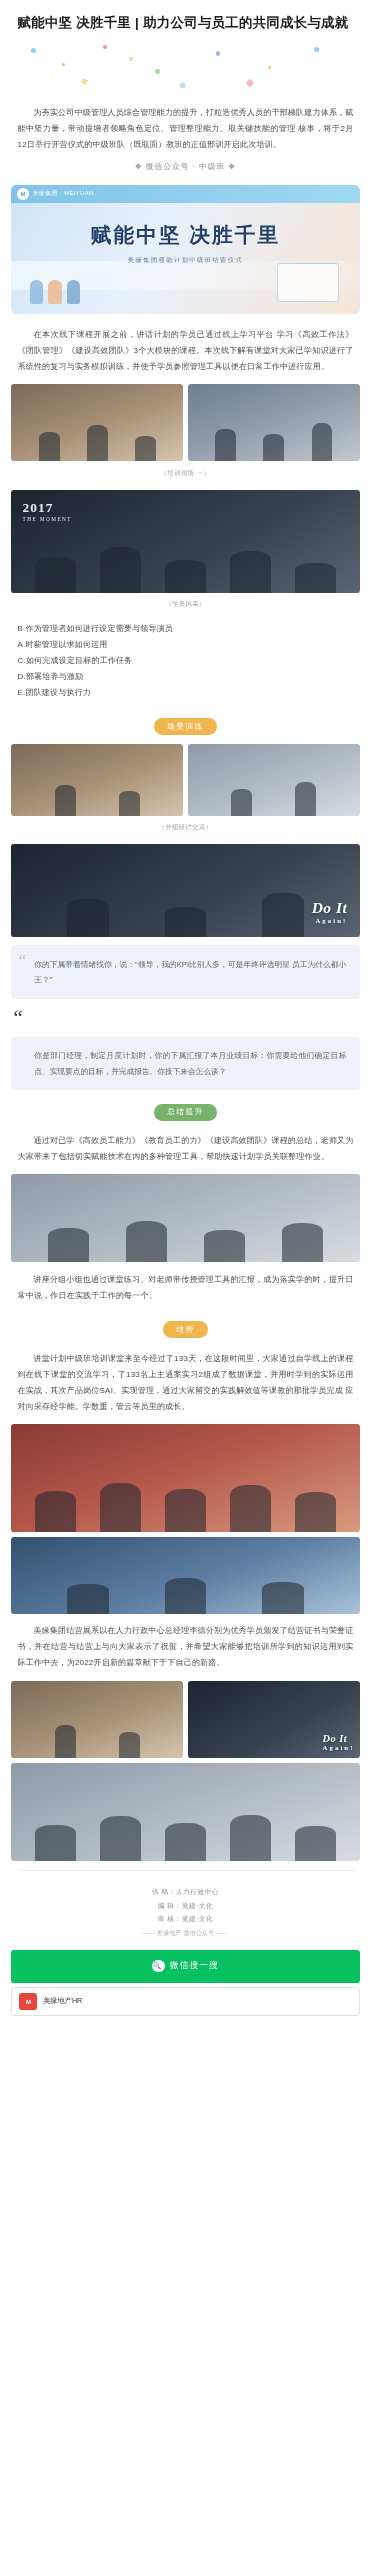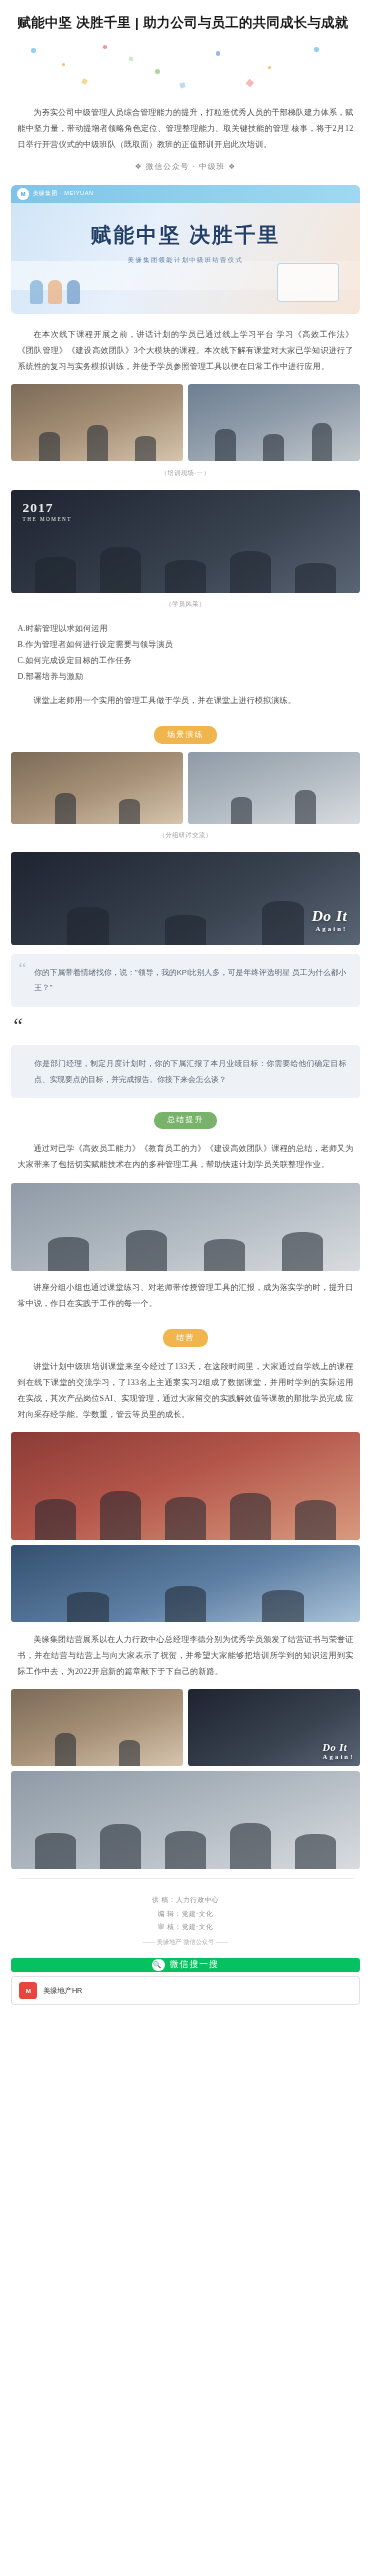--- a/index.html
+++ b/index.html
@@ -35,21 +35,20 @@
   .confetti .sq { position: absolute; }
 
   
   .para {
     padding: 4.1px 17.5px;
     font-size: 8px;
     line-height: 2.0;
     color: #4b4b4b;
     letter-spacing: 0.2px;
     text-align: justify;
-    font-family: Liberation Serif, serif;
   }
   .para.indent { text-indent: 2em; }
 
   .center-line {
     text-align: center;
     font-size: 7.7px;
     color: #8a8a8a;
     letter-spacing: 1px;
     padding: 5.2px 0 7.2px 0;
   }
@@ -193,21 +192,21 @@
   
   .footer-sign {
     text-align: center; font-size: 6.7px; color: #8b8b8b; line-height: 2.0;
     padding: 5.2px 0 3.1px 0; letter-spacing: 0.5px;
   }
   .footer-note {
     text-align: center; font-size: 6.2px; color: #b0b0b0; padding: 1px 0 8.2px 0;
   }
   .wx-search {
     margin: 3.1px 11.3px 0 11.3px;
-    height: 14px;
+    height: 33px;
     background: #07c160;
     border-radius: 3.1px;
     display: flex; align-items: center; justify-content: center; gap: 5.2px;
     color: #fff; font-size: 8.8px; letter-spacing: 1px;
   }
   .wx-search .wicon {
     width: 12.4px; height: 12.4px; border-radius: 50%; background: #fff;
     display:flex; align-items:center; justify-content:center; color:#07c160; font-size:6.7px;
   }
   .hr-card {
@@ -301,27 +300,27 @@
       <span class="fig" style="height:36px;"></span>
         <span class="fig" style="height:46px;"></span>
       <span class="fig" style="height:33px;"></span>
         <span class="fig" style="height:42px;"></span>
       <span class="fig" style="height:30px;"></span>
     </div>
   </div>
   <div class="caption">（学员风采）</div>
 
   <div class="para">
+    <div>B.作为管理者如何进行设定需要与领导演员</div>
     <div>A.时薪管理以求如何运用</div>
-    <div>B.作为管理者如何进行设定需要与领导演员</div>
     <div>C.如何完成设定目标的工作任务</div>
     <div>D.部署培养与激励</div>
-  </div>
-
-  <div class="para indent">课堂上老师用一个实用的管理工具做于学员，并在课堂上进行模拟演练。</div>
+    <div>E.团队建设与执行力</div>
+  </div>
+
 
   <div class="sec-head">
     <span class="pill">场景演练</span>
   </div>
 
   <div class="photo-grid">
     <div class="sim-warm" style="height:72px;">
       <div class="figs">
           <span class="fig" style="height:31px;"></span>
           <span class="fig" style="height:25px;"></span>

